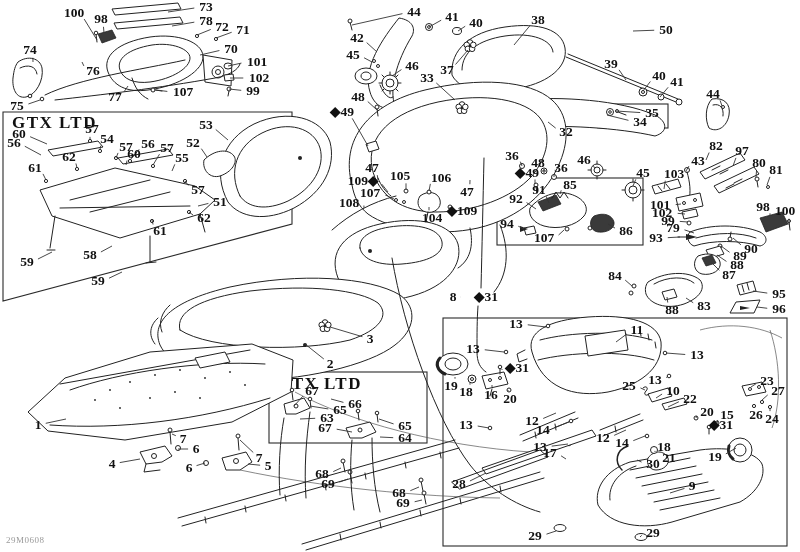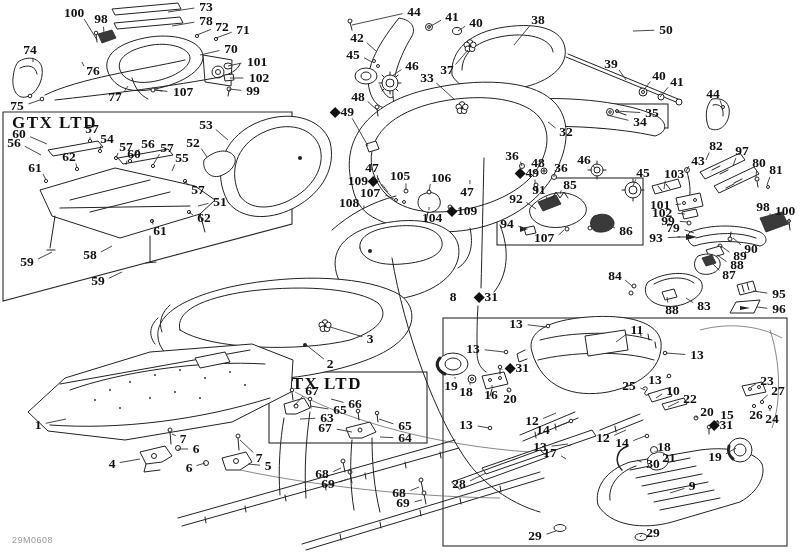--- a/index.html
+++ b/index.html
@@ -8,21 +8,21 @@
   svg{position:absolute;left:0;top:0;}
   .box-line{fill:none;stroke:#2a2a2a;stroke-width:1.1;}
   .box-title{font-family:"Liberation Serif",serif;font-weight:bold;font-size:17px;letter-spacing:1.5px;fill:#111;}
   .callout{font-family:"Liberation Serif",serif;font-weight:bold;font-size:13.5px;fill:#111;}
   .leader{stroke:#333;stroke-width:.9;fill:none;}
   .art{stroke:#222;stroke-width:1;fill:#fff;stroke-linejoin:round;}
   .art-line{stroke:#222;stroke-width:1;fill:none;stroke-linecap:round;}
   .art-thin{stroke:#555;stroke-width:.7;fill:none;}
   .art-dark{fill:#3a3a3a;stroke:#222;stroke-width:.8;}
   .dot{fill:#222;stroke:none;}
-  .code{position:absolute;left:12px;top:535px;font-family:Liberation Sans, sans-serif;
+  .code{position:absolute;left:6px;top:535px;font-family:Liberation Serif, serif;
         font-size:9px;color:#9a9a9a;letter-spacing:.5px;}
 </style>
 </head>
 <body>
 
 <div class="stage">
 
 <svg width="800" height="552" viewBox="0 0 800 552">
   <g id="boxes-layer">
         <polygon points="3,112 292,112 292,224 3,301" class="box-line"></polygon>

